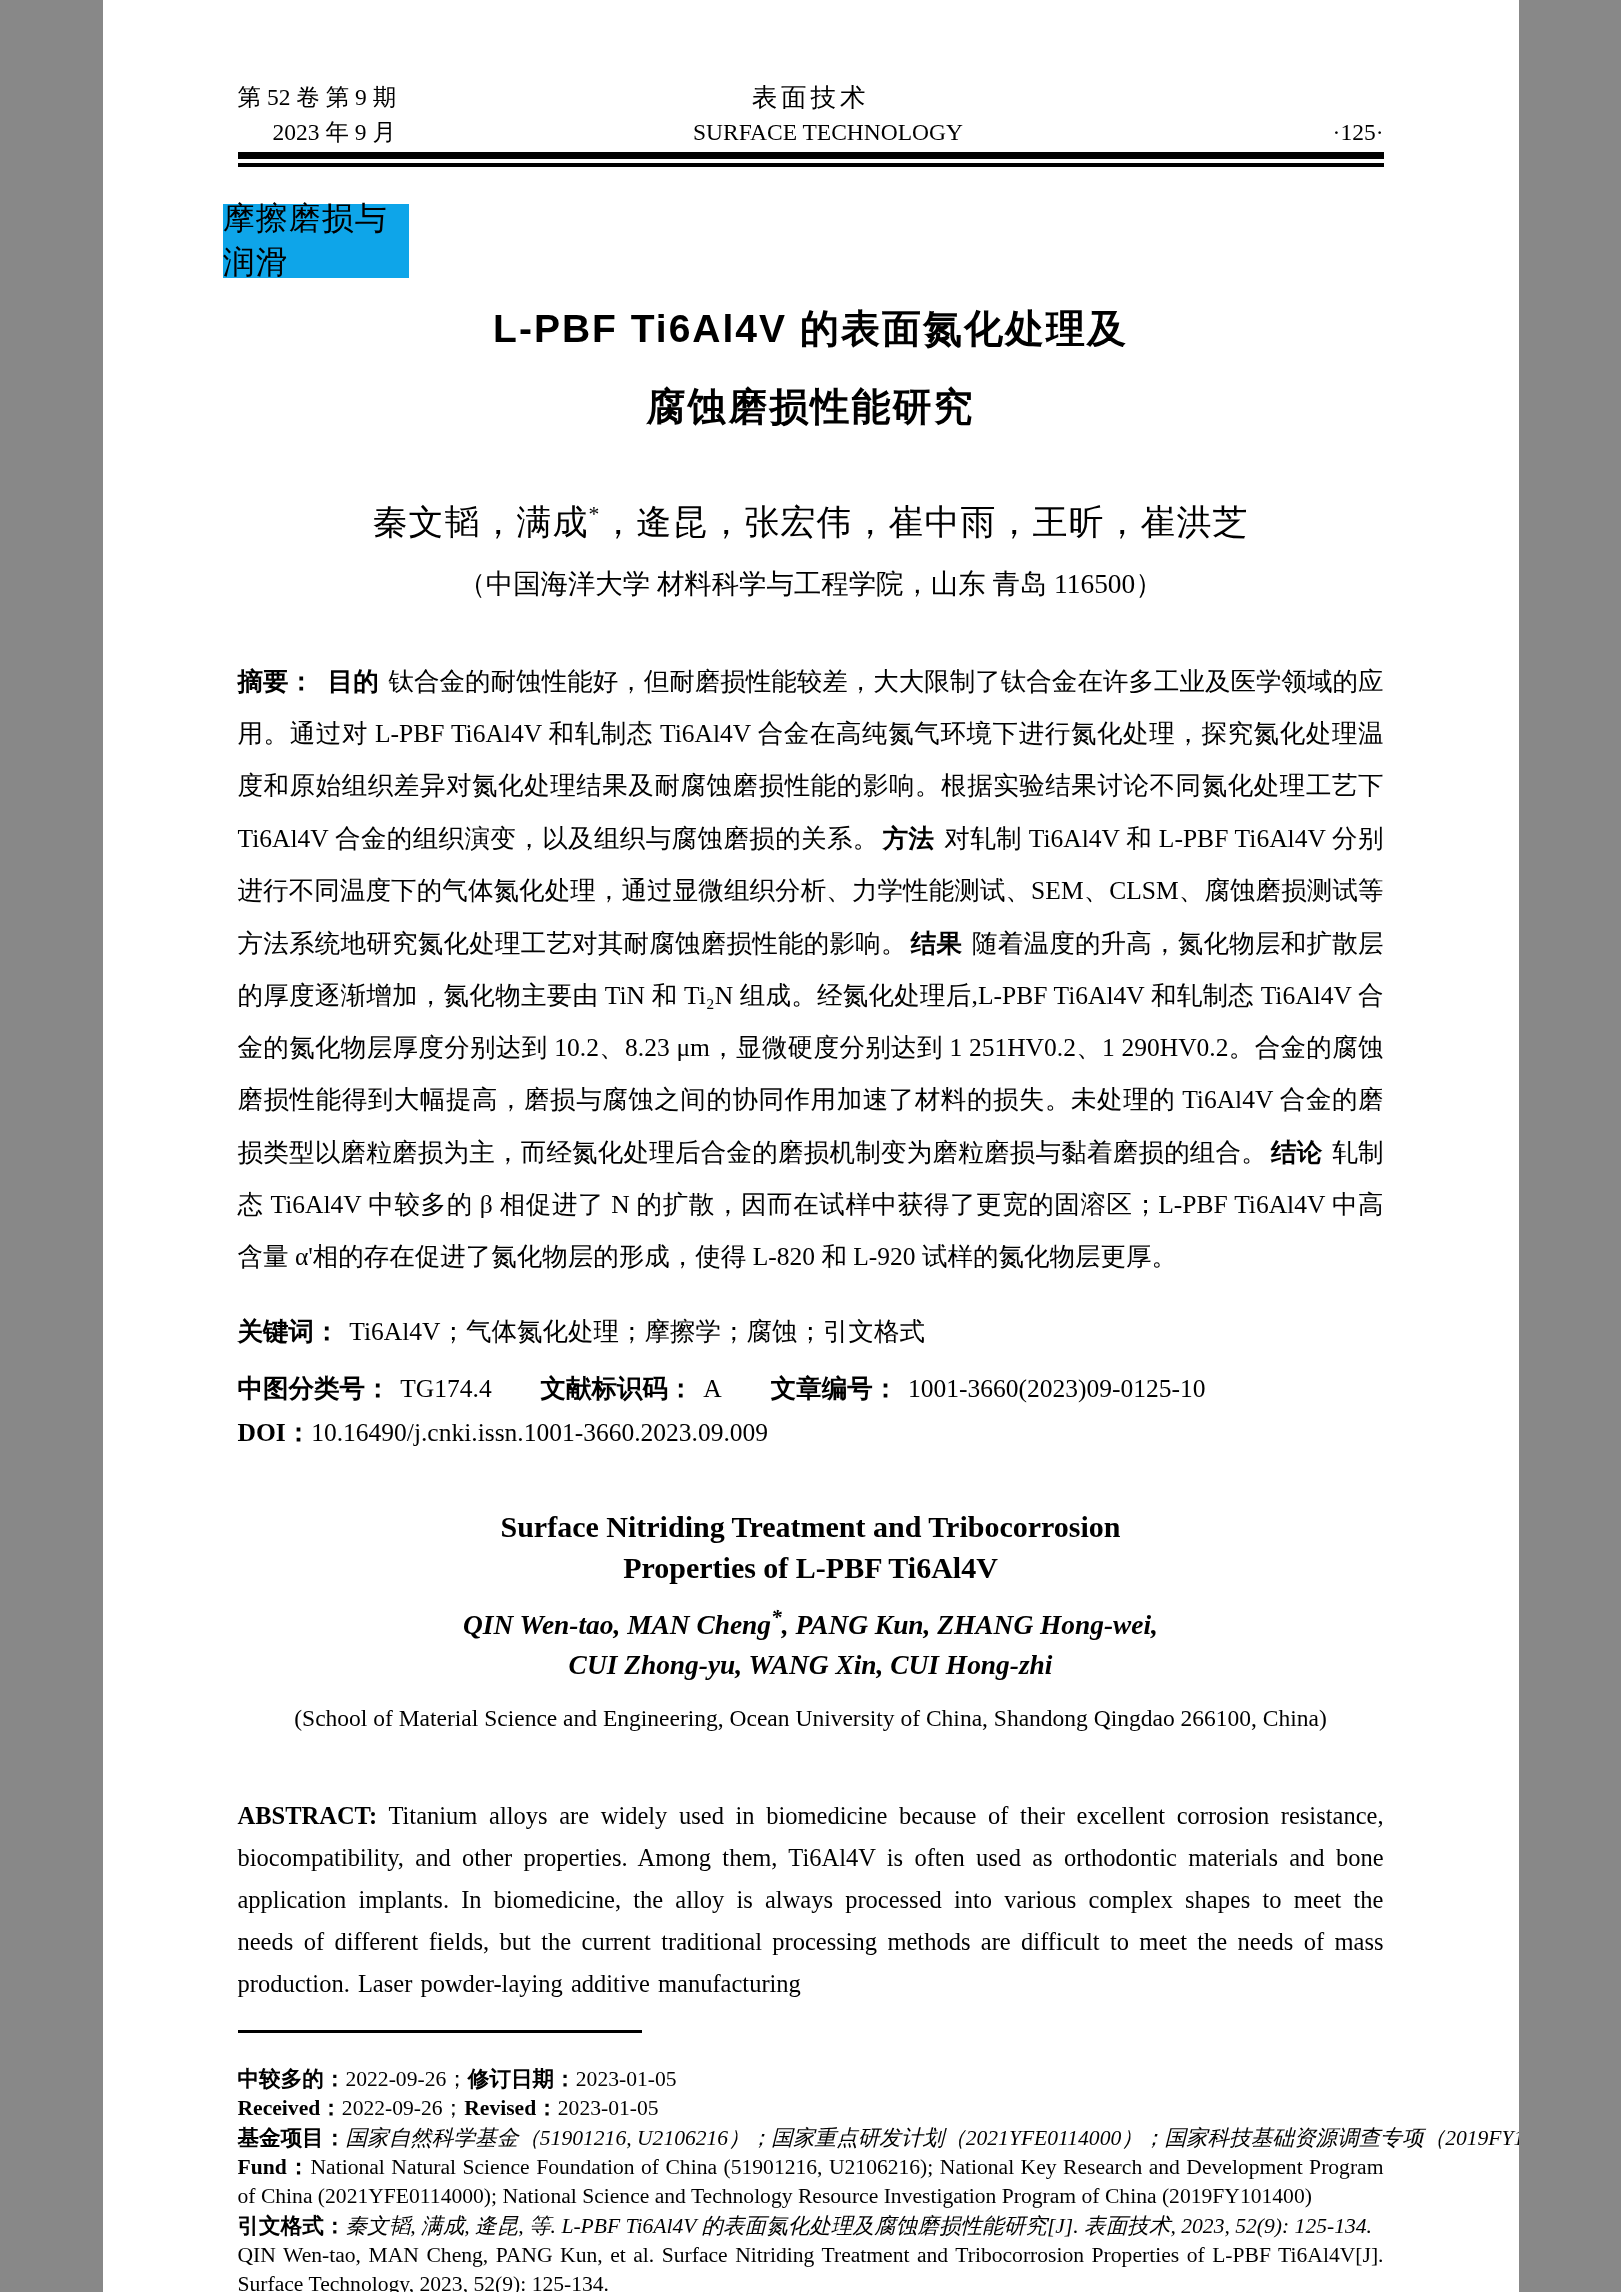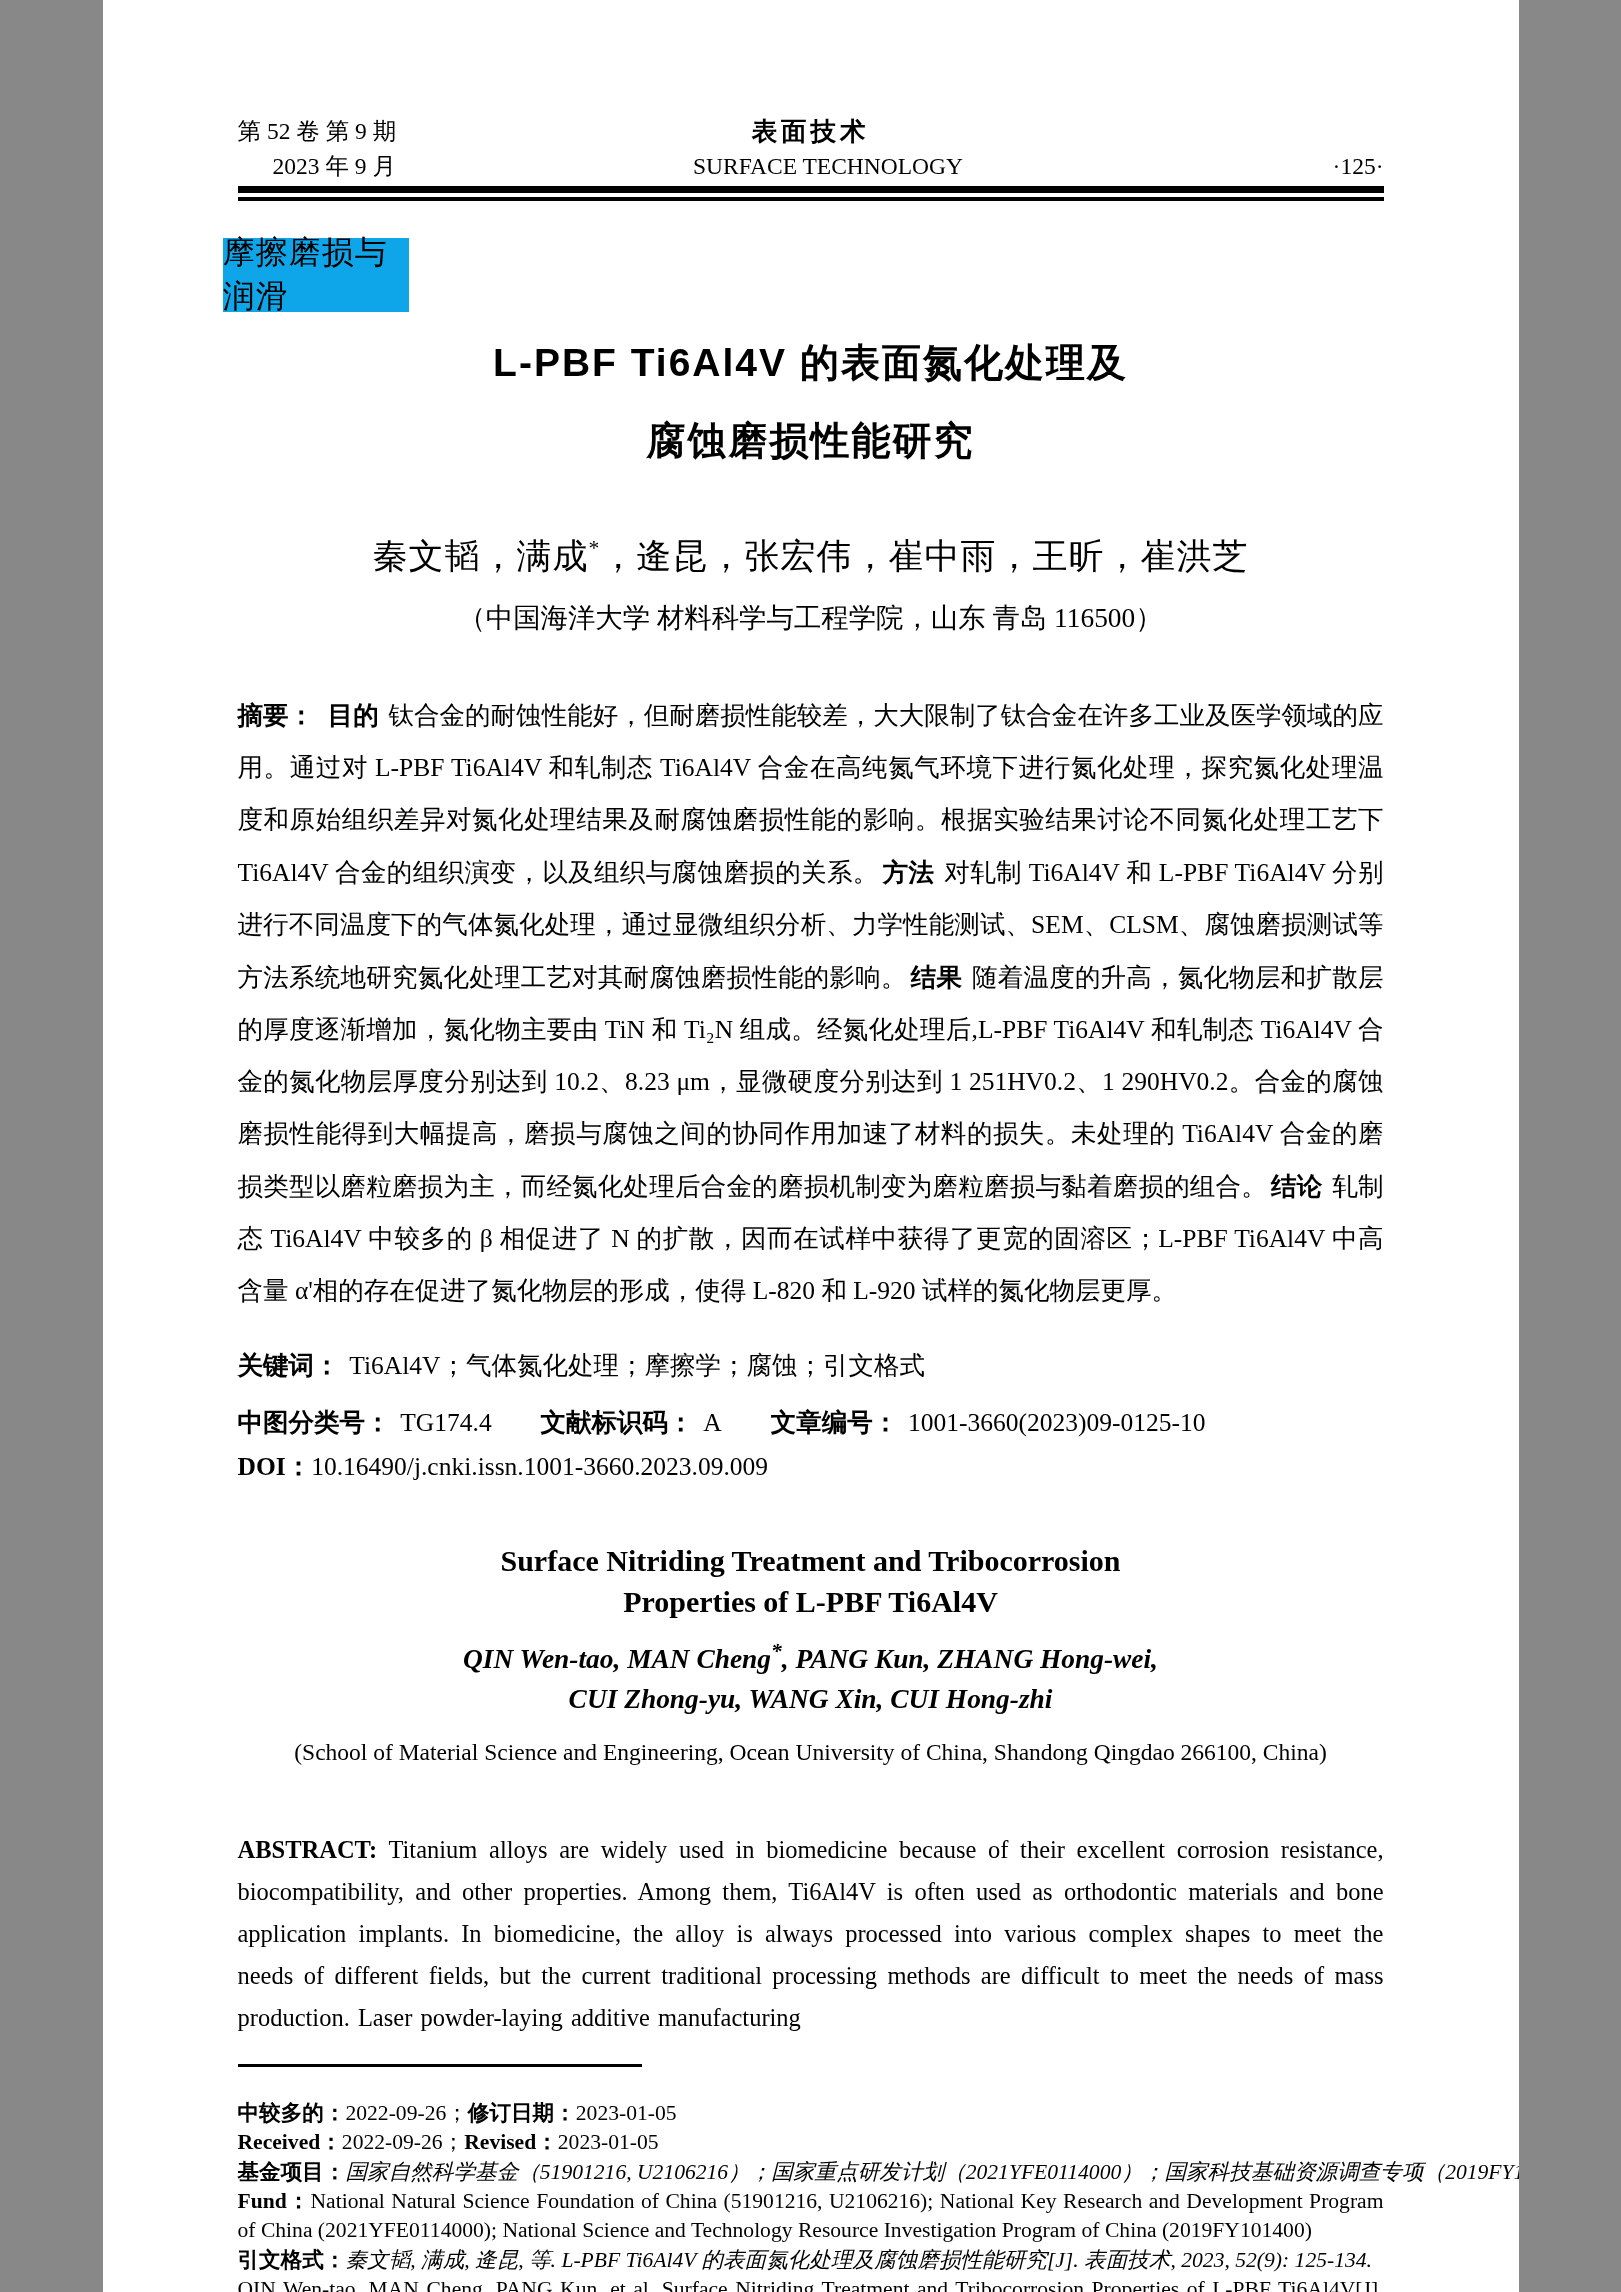--- a/index.html
+++ b/index.html
@@ -4,31 +4,31 @@
 <style>
   html,body{margin:0;padding:0;background:#888;}
   *{box-sizing:border-box;}
   .page{
     position:relative;
     width:1416px;height:2293px;
     margin:0 auto;
     background:#ffffff;
     color:#000;
     font-family:"Liberation Serif","DejaVu Serif",serif;
-    padding:118px 135px 0 135px;
+    padding:84px 135px 0 135px;
     overflow:hidden;
   }
   
   .hdr-row{display:flex;align-items:flex-end;font-size:23.5px;line-height:27.4px;}
   .hdr-left{flex:1;text-align:left;}
   .hdr-center{flex:1.2;text-align:center;}
   .hdr-right{flex:1;text-align:right;}
   .hdr-row2{margin-top:7.8px;gap:30px;}
   .hdr-row2 .hdr-left{padding-left:35px;}
-  .journal-cn{letter-spacing:3.9px;font-size:25.5px;font-weight:bold;}
+  .journal-cn{letter-spacing:3.9px;font-size:25.5px;}
   .rule-thick{margin-top:4.9px;height:7.8px;background:#000;}
   .rule-thin{margin-top:3.9px;height:3.9px;background:#000;}
   
   .category-box{
     margin-top:37px;margin-left:-14.7px;
     width:186px;height:74px;
     background:#0ea5e9;
     display:flex;align-items:center;justify-content:center;
     font-family:"Liberation Sans","DejaVu Sans",sans-serif;
     font-size:32px;letter-spacing:1px;

